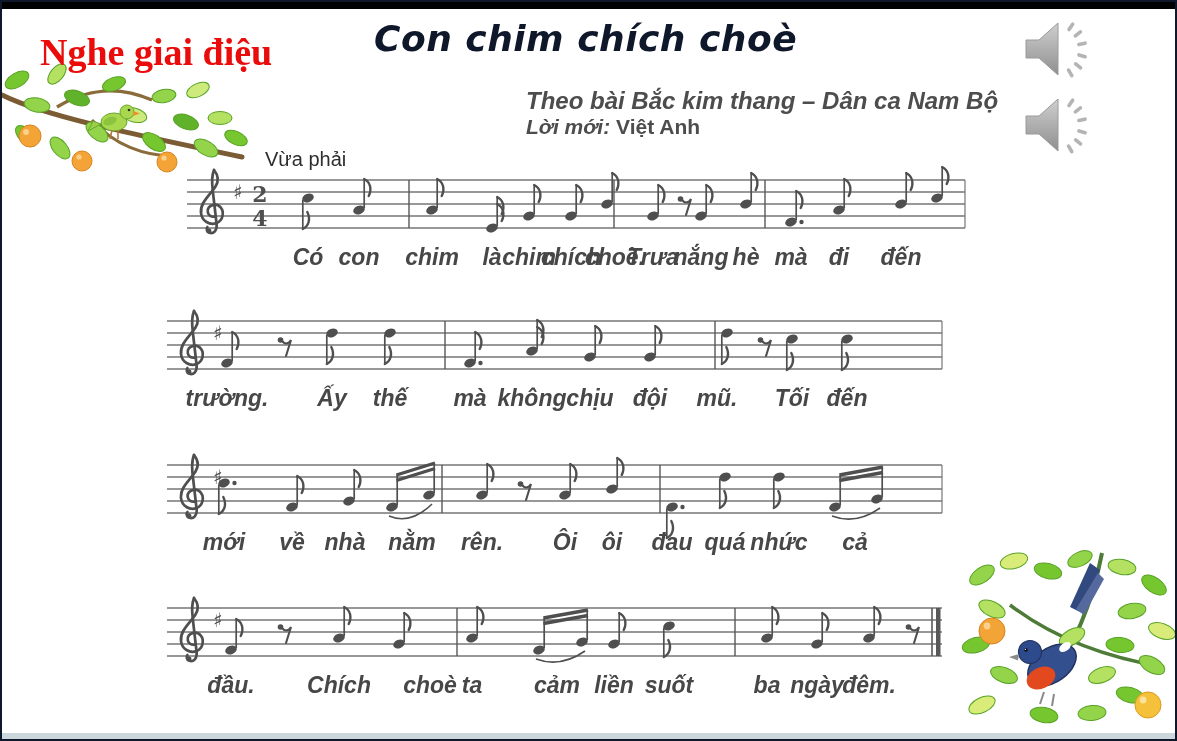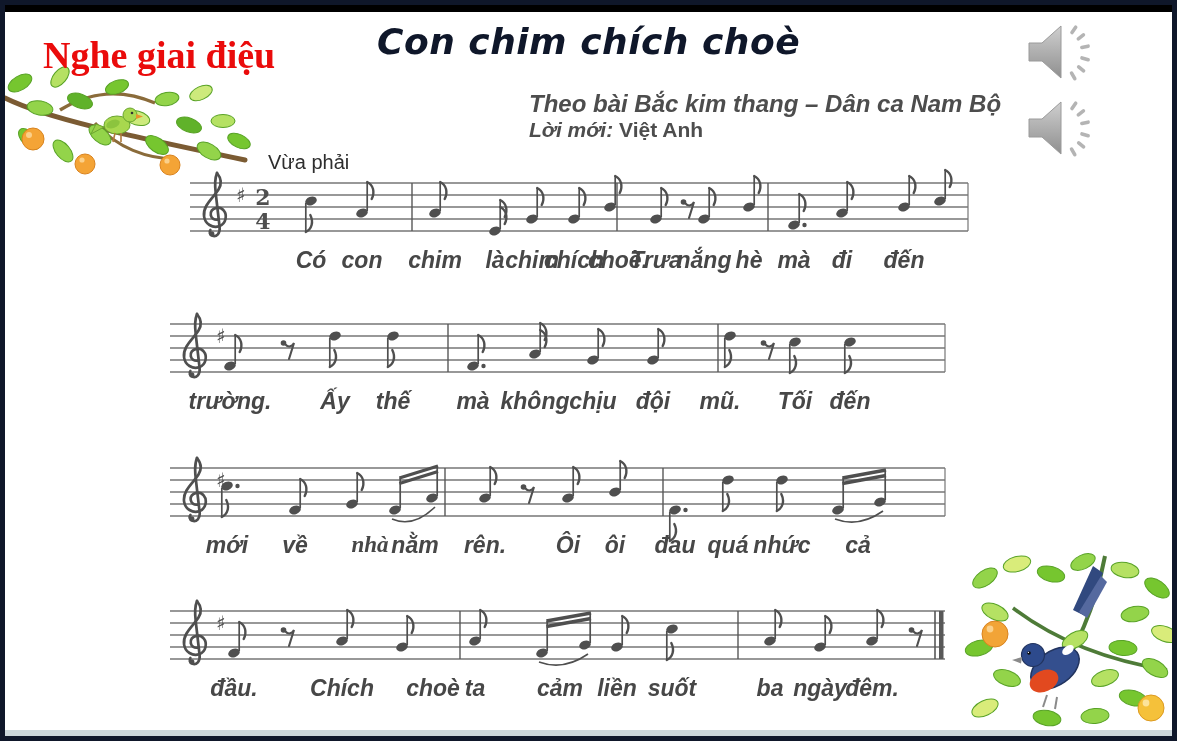--- a/index.html
+++ b/index.html
@@ -1,17 +1,17 @@
 <!DOCTYPE html>
 <html><head>
 <meta charset="utf-8">
 <style>
   html,body{margin:0;padding:0;background:#e8eef1;}
   .frame{position:relative;width:1177px;height:741px;background:#fff;overflow:hidden;
-         border:5px solid #0f172a;box-sizing:border-box;
+         border:2px solid #0f172a;box-sizing:border-box;
          font-family:"Liberation Sans",sans-serif;}
   .topbar{position:absolute;top:0;left:0;width:100%;height:7px;background:#000;z-index:30;}
   .bottomstrip{position:absolute;bottom:0;left:0;width:100%;height:6px;background:#ccd7db;z-index:30;}
 
   .action-overlap{position:absolute;left:38px;top:28px;width:330px;height:56px;z-index:20;}
   .action-overlap span{position:absolute;left:0;top:0;white-space:nowrap;
       font-family:"Liberation Serif",serif;font-weight:700;font-size:38px;color:#ea0b0b;}
 
   .title{position:absolute;left:372px;top:16px;white-space:nowrap;z-index:5;
       font-family:"DejaVu Sans",sans-serif;font-style:italic;font-weight:700;
@@ -381,21 +381,21 @@
           <line x1="673.2" y1="56" x2="673.2" y2="26" stroke="#4f4f4f" stroke-width="1.7"></line>
           <line x1="715.2" y1="48" x2="715.2" y2="18" stroke="#4f4f4f" stroke-width="1.7"></line>
           <line x1="672.4" y1="26" x2="716" y2="18" stroke="#4f4f4f" stroke-width="3.4"></line>
           <line x1="672.4" y1="31.5" x2="716" y2="23.5" stroke="#4f4f4f" stroke-width="3.4"></line>
           <path d="M665 67 Q689 76 713 59" stroke="#4f4f4f" stroke-width="1.6" fill="none"></path>
         </g>
       </svg>
       <div class="lyrics">
         <span style="left: 57px;">mới</span>
         <span style="left: 125px;">về</span>
-        <span style="left: 200px; font-family: Liberation Serif, serif;">nhà</span>
+        <span style="left: 178px;">nhà</span>
         <span style="left: 245px;">nằm</span>
         <span style="left: 315px;">rên.</span>
         <span style="left: 398px;">Ôi</span>
         <span style="left: 445px;">ôi</span>
         <span style="left: 505px;">đau</span>
         <span style="left: 558px;">quá</span>
         <span style="left: 612px;">nhức</span>
         <span style="left: 688px;">cả</span>
       </div>
     </div>

